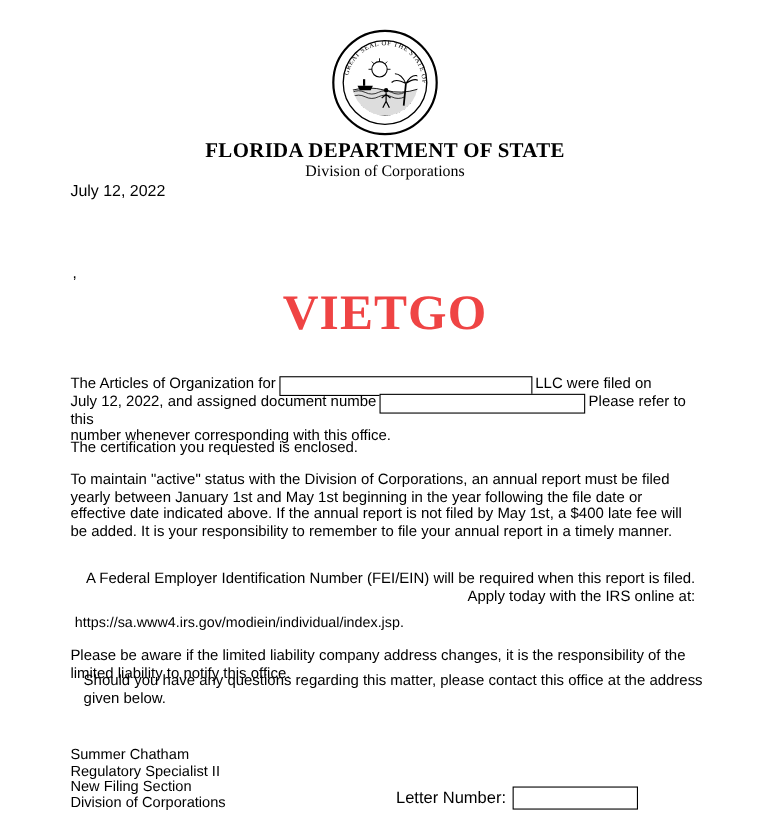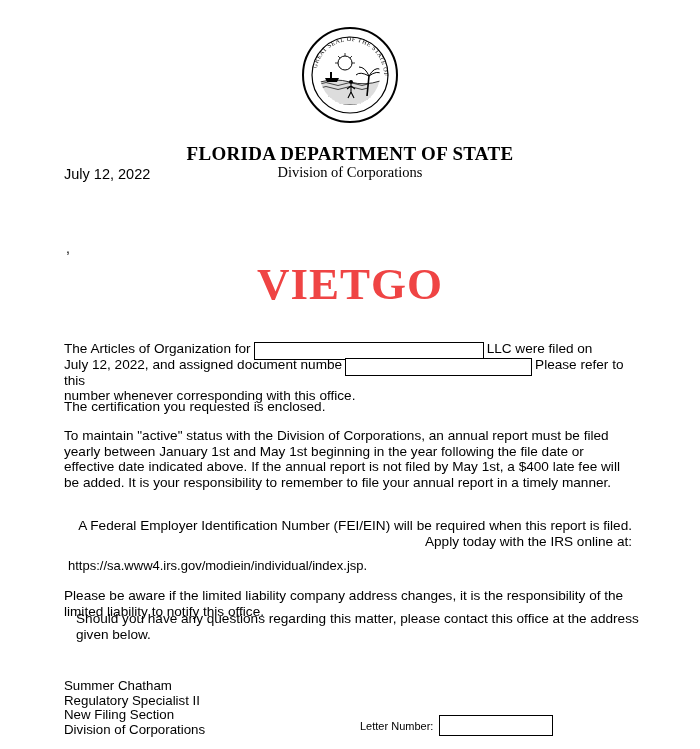--- a/index.html
+++ b/index.html
@@ -36,21 +36,21 @@
     margin: 0 auto;
     position: relative;
   }
   .seal svg { display: block; }
 
   .dept-title {
     font-family: "Liberation Serif", serif;
     font-size: 19px;
     font-weight: bold;
     letter-spacing: 0.3px;
-    margin-top: 20px;
+    margin-top: 4px;
     line-height: 1.05;
   }
   .dept-sub {
     font-family: "Liberation Serif", serif;
     font-size: 14.5px;
     margin-top: 1px;
     line-height: 1.1;
   }
 
   
@@ -136,21 +136,21 @@
     left: 64px;
     top: 679px;
     font-size: 13.3px;
     line-height: 14.6px;
   }
 
   .letter-number {
     position: absolute;
     left: 360px;
     top: 715px;
-    font-size: 11px;
+    font-size: 15px;
     display: flex;
     align-items: center;
   }
   .redact-letter {
     width: 112px;
     height: 19px;
     margin-left: 6px;
   }
 </style>
 </head>

